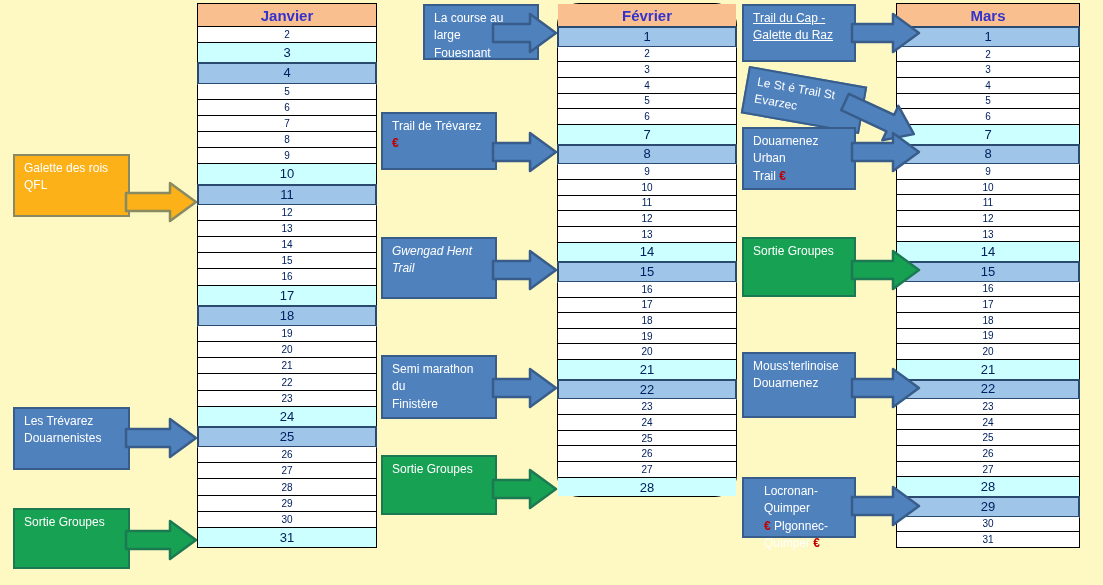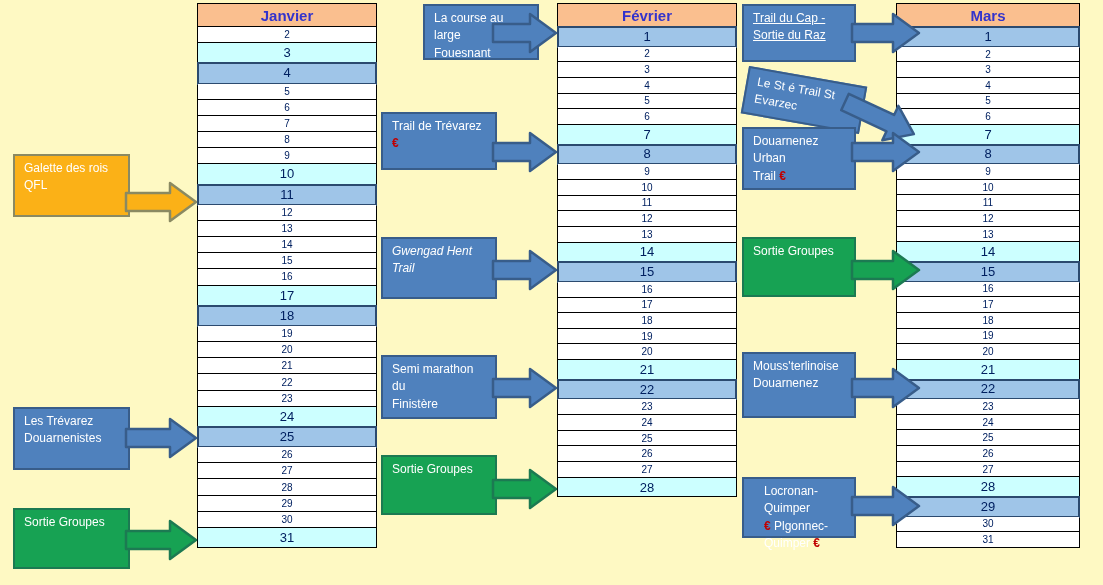--- a/index.html
+++ b/index.html
@@ -67,21 +67,21 @@
       <div class="drow">23</div>
       <div class="drow sat">24</div>
       <div class="drow sun">25</div>
       <div class="drow">26</div>
       <div class="drow">27</div>
       <div class="drow">28</div>
       <div class="drow">29</div>
       <div class="drow">30</div>
       <div class="drow sat">31</div>
     </div>
-    <div class="month" style="left: 557px; top: 3px; width: 180px; height: 494.388px;">
+    <div class="month" style="left: 557px; top: 3px; width: 180px; height: 494.388px; border-radius: 22px;">
       <div class="mheader">Février</div>
       <div class="drow sun">1</div>
       <div class="drow">2</div>
       <div class="drow">3</div>
       <div class="drow">4</div>
       <div class="drow">5</div>
       <div class="drow">6</div>
       <div class="drow sat">7</div>
       <div class="drow sun">8</div>
       <div class="drow">9</div>
@@ -170,21 +170,21 @@
     <div class="callout blue" style="left: 381px; top: 355px; width: 116px; height: 64px;"><span class="callout-text">Semi marathon du
 Finistère</span></div>
     <svg class="arrow-svg" width="67" height="50" style="left: 493px; top: 362.726px;">
       <polygon points="0,16 37,16 37,6 63,25 37,44 37,34 0,34" fill="#4F81BD" stroke="#385D8A" stroke-width="2.5" stroke-linejoin="round"></polygon>
     </svg>
     <div class="callout green" style="left: 381px; top: 455px; width: 116px; height: 60px;"><span class="callout-text">Sortie Groupes</span></div>
     <svg class="arrow-svg" width="67" height="50" style="left: 493px; top: 463.952px;">
       <polygon points="0,16 37,16 37,6 63,25 37,44 37,34 0,34" fill="#17A253" stroke="#1C7A52" stroke-width="2.5" stroke-linejoin="round"></polygon>
     </svg>
     <div class="callout blue underline" style="left: 742px; top: 4px; width: 114px; height: 58px;"><span class="callout-text">Trail du Cap -
-Sortie du Raz</span></div>
+Galette du Raz</span></div>
     <svg class="arrow-svg" width="71" height="50" style="left: 852px; top: 8.4355px;">
       <polygon points="0,16 41,16 41,6 67,25 41,44 41,34 0,34" fill="#4F81BD" stroke="#385D8A" stroke-width="2.5" stroke-linejoin="round"></polygon>
     </svg>
     <div class="callout blue rotated" style="left: 744px; top: 76px; width: 120px; height: 48px;"><span class="callout-text">Le St é Trail St
 Evarzec</span></div>
     <svg class="arrow-svg" width="80" height="50" style="left: 845px; top: 77px; transform: rotate(25deg); transform-origin: 0px 25px;">
       <polygon points="0,16 50,16 50,6 76,25 50,44 50,34 0,34" fill="#4F81BD" stroke="#385D8A" stroke-width="2.5" stroke-linejoin="round"></polygon>
     </svg>
     <div class="callout blue" style="left: 742px; top: 127px; width: 114px; height: 63px;"><span class="callout-text">Douarnenez Urban
 Trail  <span class="euro">€</span></span></div>

